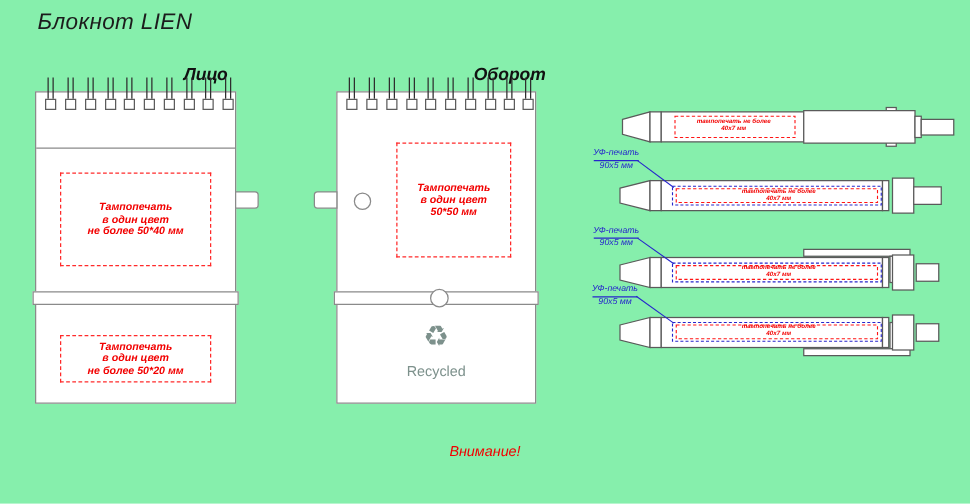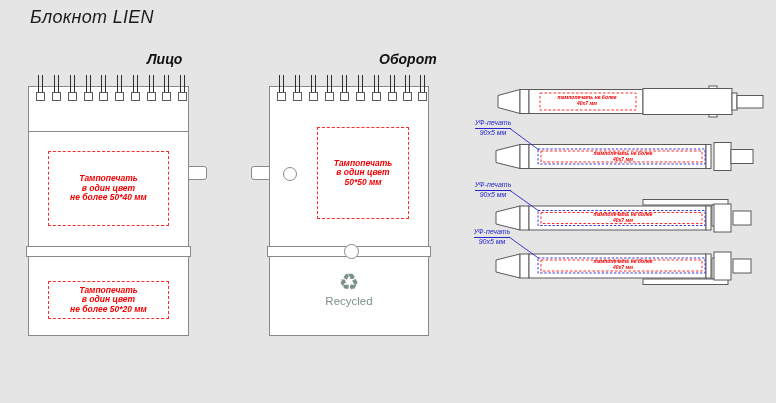--- a/index.html
+++ b/index.html
@@ -1,35 +1,35 @@
 <!DOCTYPE html>
 <html><head>
 <meta charset="utf-8">
 <style>
   * { margin:0; padding:0; box-sizing:border-box; }
   html,body { background:#fff; }
   #canvas {
-    position:relative; width:776px; height:403px; background:#e5e5e5;
+    position:relative; width:776px; height:403px; background:#86efac;
     font-family:"Liberation Sans", sans-serif; overflow:hidden;
   }
 
   
   .page-title {
     position:absolute; left:30px; top:7px;
     font-size:18px; font-style:italic; color:#1c1c1c; letter-spacing:.3px;
   }
   .view-label {
     position:absolute; font-size:14px; font-weight:bold; font-style:italic; color:#111;
   }
   .view-label.front { left:147px; top:51px; }
   .view-label.back  { left:379px; top:51px; }
 
   
   .notebook {
-    position:absolute; top:86px; height:250px; background:#fff;
+    position:absolute; top:73px; height:250px; background:#fff;
     border:1px solid #8a8a8a;
   }
   .notebook.front { left:28px;  width:161px; }
   .notebook.back  { left:269px; width:160px; }
 
   .flap-line { position:absolute; left:0; right:0; top:44px; border-top:1px solid #8a8a8a; }
 
   .loop { position:absolute; top:-12px; width:10px; height:28px; }
   .loop .wires {
     position:absolute; top:0; left:2px; width:5px; height:20px;
@@ -65,21 +65,21 @@
     position:absolute; left:13px; top:80px; width:14px; height:14px;
     border:1px solid #8a8a8a; border-radius:50%; background:#fff;
   }
   .snap {
     position:absolute; left:74px; top:157px; width:15px; height:15px;
     border:1px solid #8a8a8a; border-radius:50%; background:#fff; z-index:2;
   }
 
   .recycle-block { position:absolute; left:0; right:0; top:183px; text-align:center; color:#7d918c; }
   .recycle-glyph { font-size:23px; line-height:24px; display:block; }
-  .recycle-text  { font-size:11.5px; line-height:12px; display:block; margin-top:1px; }
+  .recycle-text  { font-size:11.5px; line-height:12px; display:block; margin-top:11px; }
 
   
   #pens-svg { position:absolute; left:455px; top:75px; }
   .pen-part  { fill:#fff; stroke:#5a5a5a; stroke-width:1; }
   .dash-red  { fill:none; stroke:#ff1414; stroke-width:0.9; stroke-dasharray:2.6 1.9; }
   .dash-blue { fill:none; stroke:#2626cc; stroke-width:0.9; stroke-dasharray:2.4 1.7; }
   .leader    { stroke:#2626cc; stroke-width:0.9; fill:none; }
 
   .pen-tampo {
     position:absolute; color:#f20000; font-size:5px; line-height:5.6px;
@@ -304,15 +304,16 @@
   <div class="uv-label uv-2">
     <span class="uv-name">УФ-печать</span>
     <span class="uv-size">90х5 мм</span>
   </div>
   <div class="uv-label uv-3">
     <span class="uv-name">УФ-печать</span>
     <span class="uv-size">90х5 мм</span>
   </div>
 
   <div class="warning">
+    <div>Внимание!</div>
   </div>
 
 </div>
 
 </body></html>

